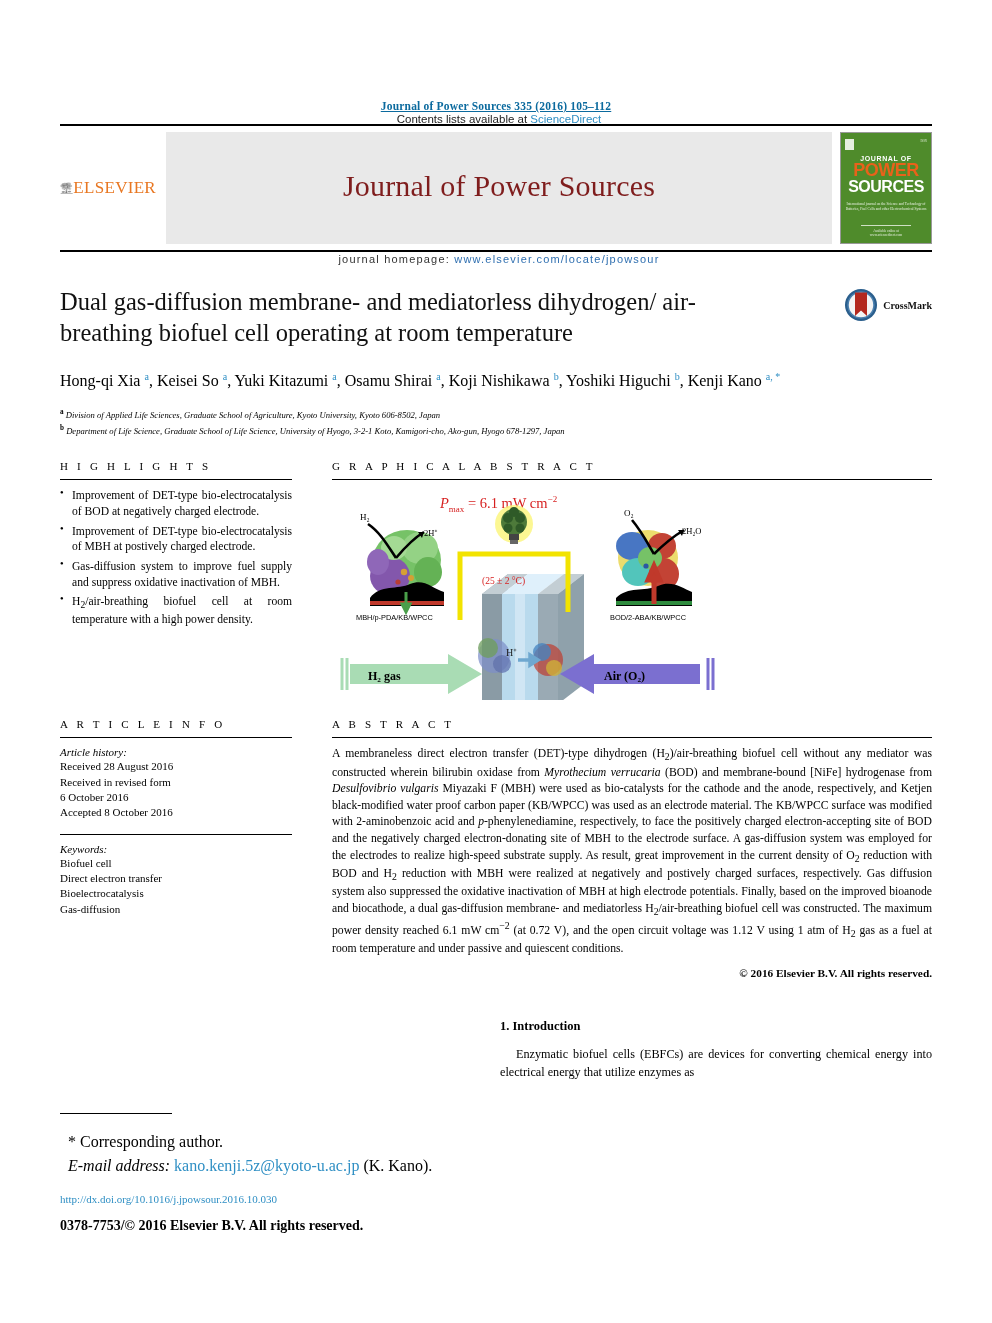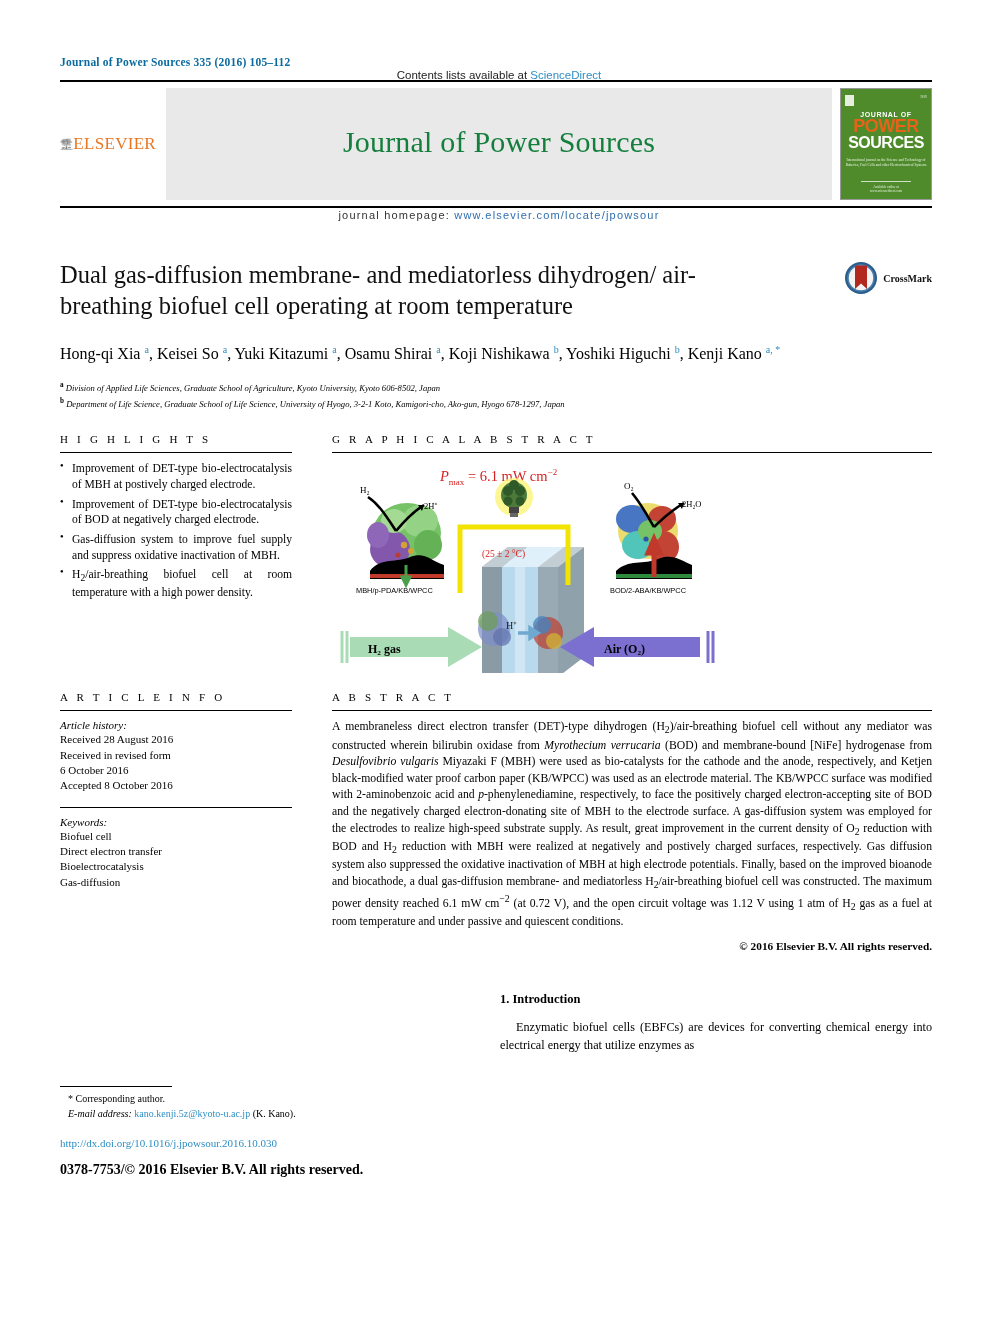--- a/index.html
+++ b/index.html
@@ -9,27 +9,28 @@
     background: #ffffff;
     font-family: "Liberation Serif", serif;
     color: #000;
     position: relative;
     overflow: hidden;
   }
   .page { position: relative; width: 992px; height: 1323px; padding: 0 60px; }
 
   
   .runhead {
-    text-align: left;
+    text-align: center;
     color: #0b6a9e;
     font-family: "Liberation Serif", serif;
     font-weight: bold;
     font-size: 11.5px;
     letter-spacing: .2px;
-    padding-top: 56px;
+    padding-top: 100px;
+    text-decoration: underline;
   }
 
   
   .masthead {
     margin-top: 12px;
     border-top: 2.5px solid #000;
     border-bottom: 2.5px solid #000;
     height: 128px;
     display: flex;
     align-items: stretch;
@@ -55,21 +56,21 @@
     margin: 6px 8px 6px 10px;
     gap: 32px;
   }
   .contents-line {
     font-family: "Liberation Sans", sans-serif;
     font-size: 11.5px; color: #222; margin-top: 2px;
   }
   .contents-line a { color: #2f8fc4; text-decoration: none; }
   .journal-title {
     font-family: "Liberation Serif", serif;
-    font-size: 30px; margin: 12px 0 18px 0; color: #15803d;
+    font-size: 30px; margin: 12px 0 18px 0; color: #7f1d1d;
     letter-spacing: .2px;
   }
   .homepage-line {
     font-family: "Liberation Sans", sans-serif;
     font-size: 11px; color: #333; letter-spacing: 1.2px;
   }
   .homepage-line .url { color: #2f6fb0; text-align: center; }
   .cover-thumb {
     width: 92px; flex: 0 0 92px;
     margin: 6px 0 6px 0;
@@ -85,21 +86,21 @@
             font-weight:bold; letter-spacing:.6px; margin-top:5px; }
   .cv-power { font-family:"Liberation Sans",sans-serif; color:#E8621A; font-size:18px;
               font-weight:bold; line-height:.95; letter-spacing:-.5px; }
   .cv-sources { font-family:"Liberation Sans",sans-serif; color:#fff; font-size:16px;
                 font-weight:bold; line-height:1; letter-spacing:-.5px; }
   .cv-blurb { font-size:3.6px; color:#eaf3e4; text-align:center; margin-top:7px; line-height:1.5; }
   .cv-foot { margin-top:auto; width:62%; border-top:1px solid #cfe0c4; padding-top:3px;
              font-size:3.4px; color:#e6f0e0; text-align:center; }
 
   
-  .title-block { margin-top: 51px; position: relative; }
+  .title-block { margin-top: 34px; position: relative; }
   .art-title {
     font-size: 24.5px; line-height: 1.28; font-weight: normal;
     max-width: 700px; margin: 0; color: #111;
   }
   .crossmark {
     position: absolute; right: 0; top: 2px;
     display: flex; align-items: center; gap: 5px;
   }
   .cm-word { font-family:"Liberation Serif",serif; font-weight:bold; font-size:10px; color:#111; }
 
@@ -155,21 +156,21 @@
   }
   .pmax i { font-style: italic; }
   .pmax sub { font-size: 9px; }
   .pmax sup { font-size: 9px; }
   .ga-svg { position: absolute; left: 0; top: 0; }
 
   
   .bottom { display: flex; margin-top: 26px; gap: 40px; }
   .foot-left { width: 400px; flex: 0 0 400px; position: relative; padding-top: 108px; }
   .foot-rule { width: 112px; border-top: 1px solid #000; }
-  .corr { font-size: 10px; line-height: 1.45; margin-top: 5px; padding-left: 8px; }
+  .corr { font-size: 16px; line-height: 1.45; margin-top: 16px; padding-left: 8px; }
   .email-lbl { font-style: italic; }
   .email-link { color: #2f8fc4; }
   .doi { color: #2f8fc4; font-size: 11px; margin-top: 16px; }
   .issn { font-size: 14px; font-weight: bold; margin-top: 13px; }
 
   .intro-col { flex: 1 1 auto; padding-top: 14px; }
   .intro-head { font-size: 12.5px; font-weight: bold; margin: 0 0 12px 0; }
   .intro-p { font-size: 12.2px; line-height: 1.45; text-align: justify; text-indent: 16px; margin:0; }
 </style>
 </head>
@@ -248,22 +249,22 @@
       <div><sup>a</sup> <span>Division of Applied Life Sciences, Graduate School of Agriculture, Kyoto University, Kyoto 606-8502, Japan</span></div>
       <div><sup>b</sup> <span>Department of Life Science, Graduate School of Life Science, University of Hyogo, 3-2-1 Koto, Kamigori-cho, Ako-gun, Hyogo 678-1297, Japan</span></div>
     </div>
   </div>
 
   <div class="cols">
     <div class="col-left">
       <div class="sec-head">H I G H L I G H T S</div>
       <div class="rule"></div>
       <ul class="highlights">
+        <li>Improvement of DET-type bio-electrocatalysis of BOD at negatively charged electrode.</li>
         <li>Improvement of DET-type bio-electrocatalysis of MBH at postively charged electrode.</li>
-        <li>Improvement of DET-type bio-electrocatalysis of BOD at negatively charged electrode.</li>
         <li>Gas-diffusion system to improve fuel supply and suppress oxidative inactivation of MBH.</li>
         <li>H<sub>2</sub>/air-breathing biofuel cell at room temperature with a high power density.</li>
       </ul>
     </div>
 
     <div class="col-right">
       <div class="sec-head">G R A P H I C A L   A B S T R A C T</div>
       <div class="rule"></div>
 
       <div class="ga-figure">

